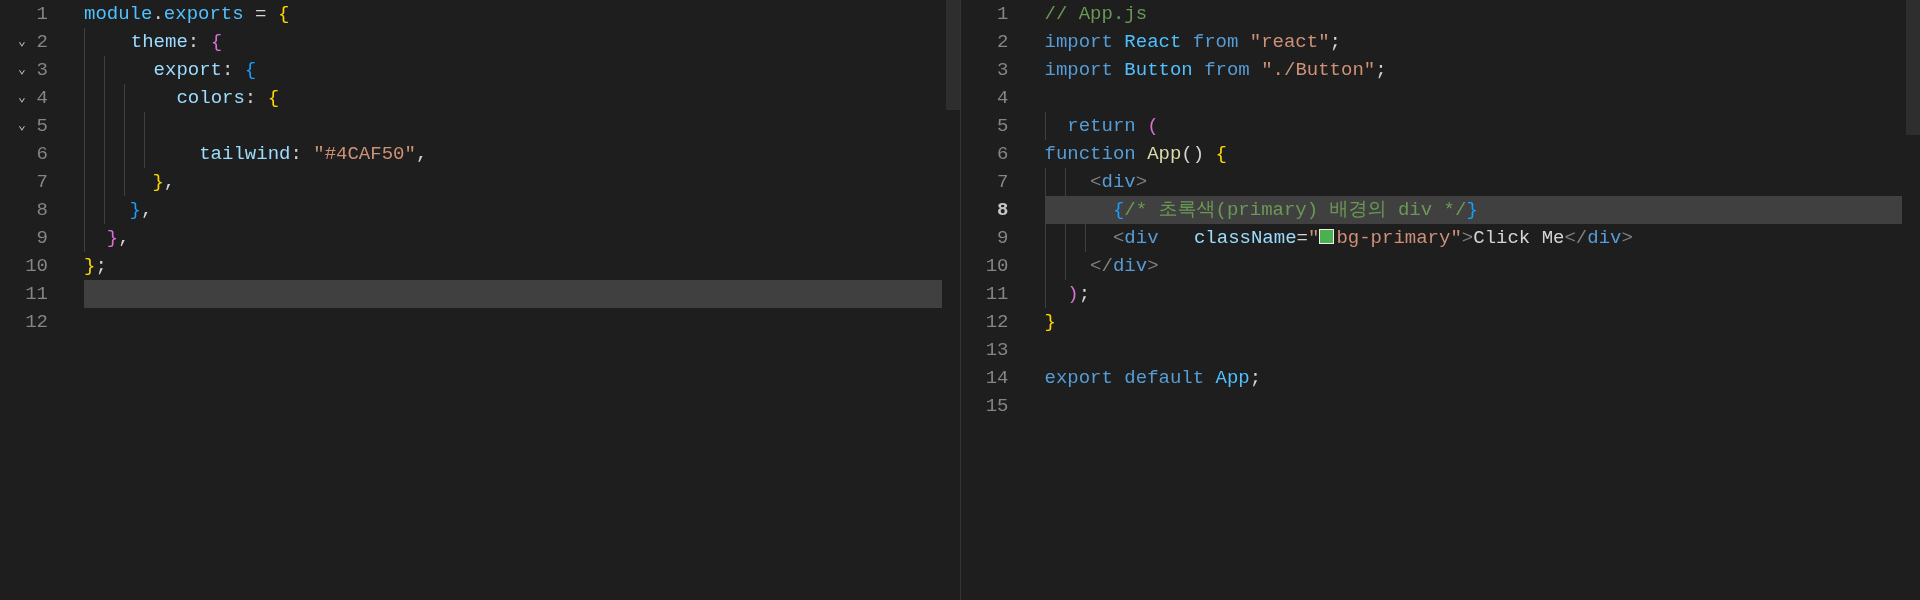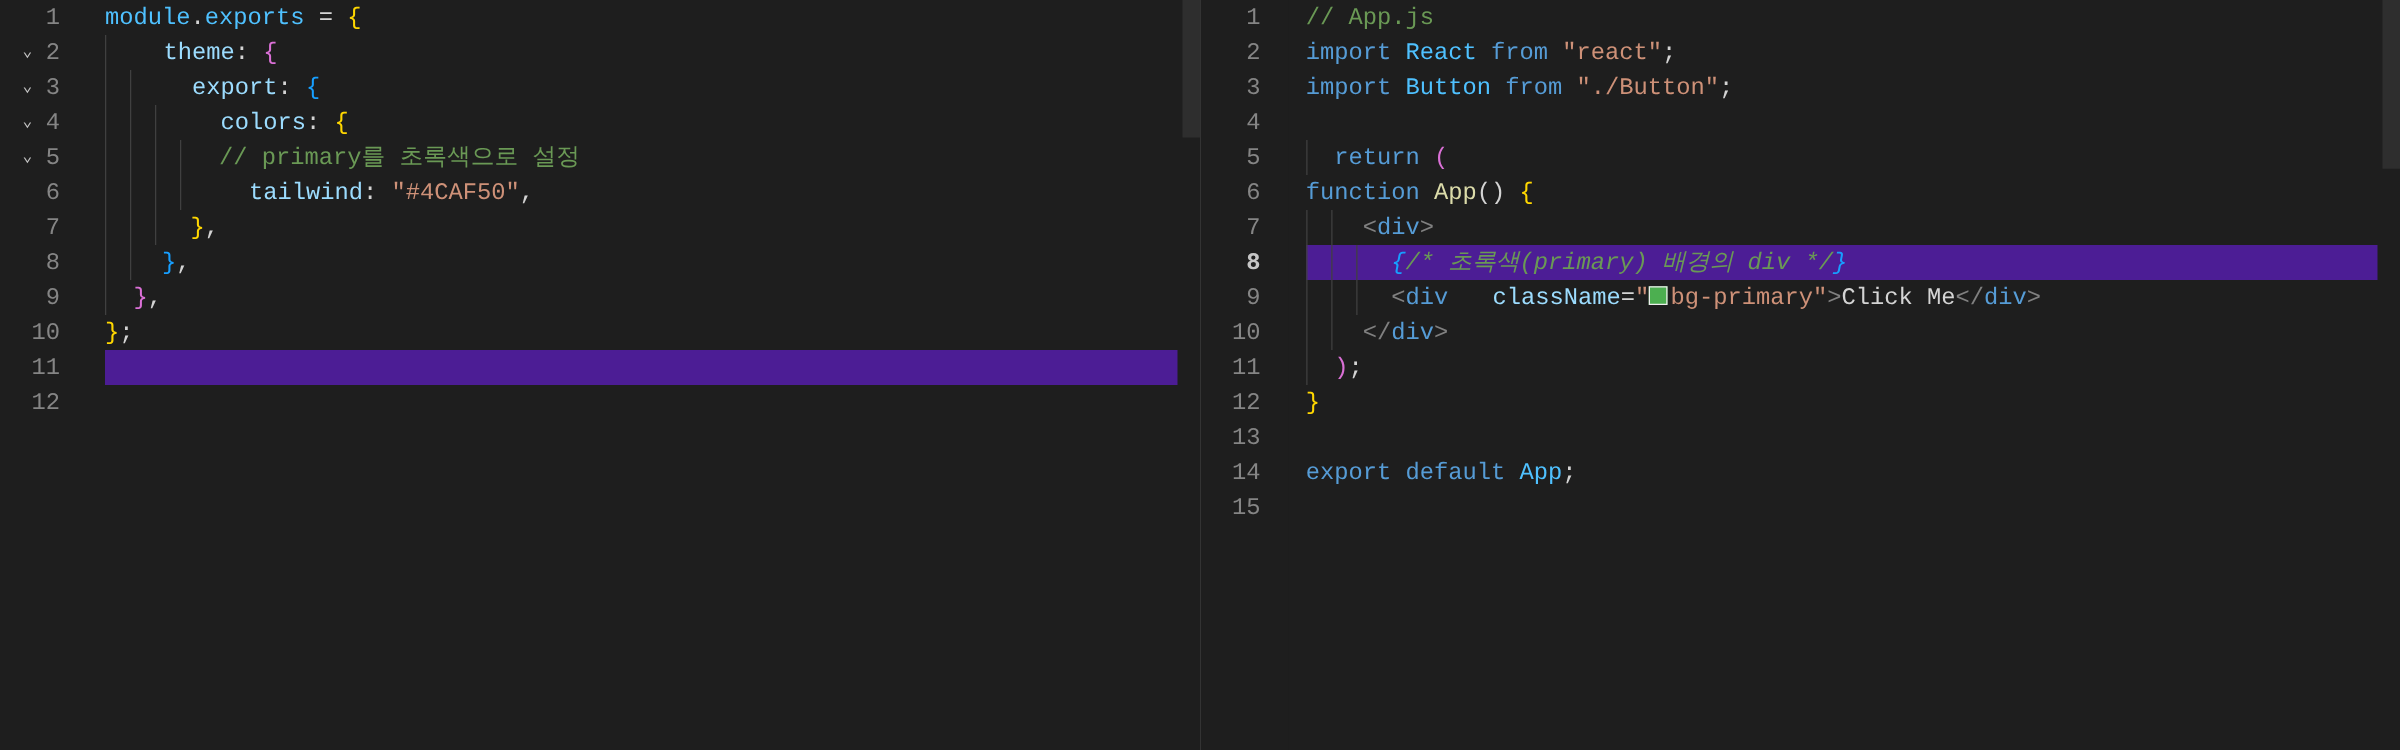--- a/index.html
+++ b/index.html
@@ -35,21 +35,21 @@
       left: 18px;
       color: #c5c5c5;
       font-size: 13px;
     }
     .code {
       flex: 1;
       padding-left: 14px;
       position: relative;
     }
     .line { height: 28px; white-space: pre; position: relative; }
-    .line.hl { background: #4c1d95; font-style: italic; }
+    .line.hl { background: #404040; }
     .line .guide {
       position: absolute;
       top: 0;
       bottom: 0;
       width: 1px;
       background: #404040;
     }
     .g1 { left: 0px; }
     .g2 { left: 20px; }
     .g3 { left: 40px; }
@@ -112,21 +112,21 @@
     <div class="ln">9</div>
     <div class="ln">10</div>
     <div class="ln">11</div>
     <div class="ln">12</div>
   </div>
   <div class="code">
     <div class="line"><span class="c-var">module</span><span class="c-punc">.</span><span class="c-var">exports</span><span class="c-punc"> = </span><span class="c-brace-y">{</span></div>
     <div class="line"><span class="guide g1"></span><span>  </span><span class="c-prop">theme</span><span class="c-punc">: </span><span class="c-brace-p">{</span></div>
     <div class="line"><span class="guide g1"></span><span class="guide g2"></span><span>    </span><span class="c-prop">export</span><span class="c-punc">: </span><span class="c-brace-b">{</span></div>
     <div class="line"><span class="guide g1"></span><span class="guide g2"></span><span class="guide g3"></span><span>      </span><span class="c-prop">colors</span><span class="c-punc">: </span><span class="c-brace-y">{</span></div>
-    <div class="line"><span class="guide g1"></span><span class="guide g2"></span><span class="guide g3"></span><span class="guide g4"></span><span>        </span><span class="c-comment">// primary를 초록색으로 설정</span></div>
+    <div class="line"><span class="guide g1"></span><span class="guide g2"></span><span class="guide g3"></span><span class="guide g4"></span><span>        </span></div>
     <div class="line"><span class="guide g1"></span><span class="guide g2"></span><span class="guide g3"></span><span class="guide g4"></span><span>        </span><span class="c-prop">tailwind</span><span class="c-punc">: </span><span class="c-string">"#4CAF50"</span><span class="c-punc">,</span></div>
     <div class="line"><span class="guide g1"></span><span class="guide g2"></span><span class="guide g3"></span><span>      </span><span class="c-brace-y">}</span><span class="c-punc">,</span></div>
     <div class="line"><span class="guide g1"></span><span class="guide g2"></span><span>    </span><span class="c-brace-b">}</span><span class="c-punc">,</span></div>
     <div class="line"><span class="guide g1"></span><span>  </span><span class="c-brace-p">}</span><span class="c-punc">,</span></div>
     <div class="line"><span class="c-brace-y">}</span><span class="c-punc">;</span></div>
     <div class="line hl"></div>
   </div>
   <div class="minimap">
       <div class="thumb" style="height:110px"></div>
     </div>

